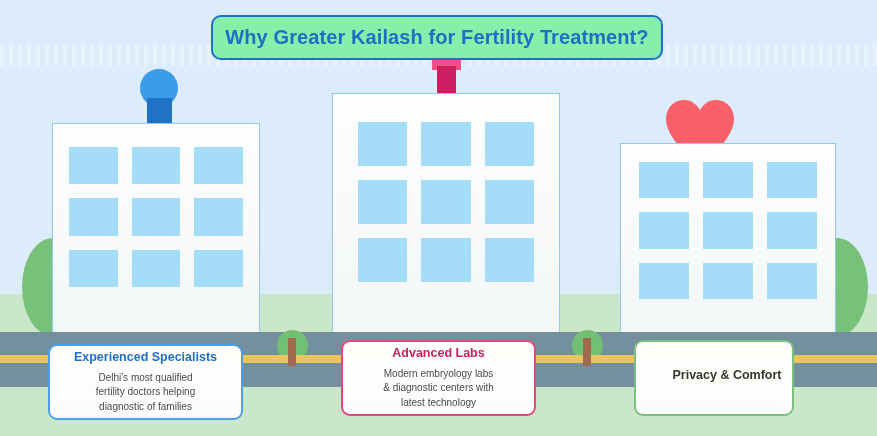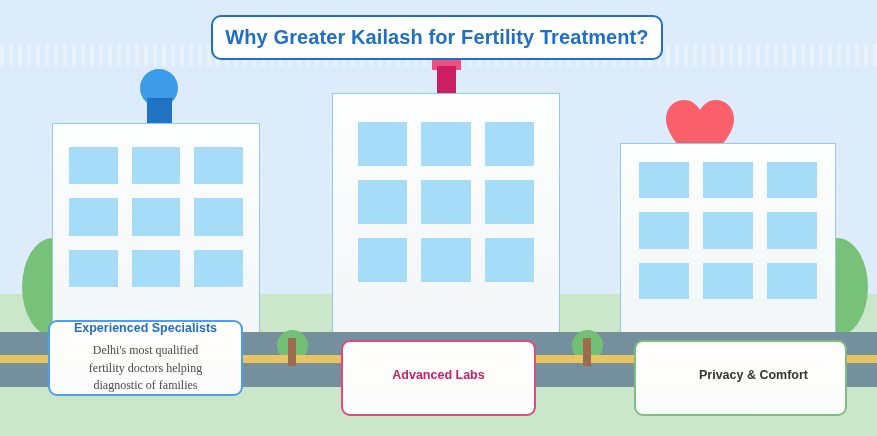--- a/index.html
+++ b/index.html
@@ -120,21 +120,21 @@
   .tree-trunk {
     position: absolute;
     background: #9e6b4e;
   }
 
   
   .title-box {
     position: absolute;
     left: 211px; top: 15px;
     width: 452px; height: 45px;
-    background: #ffffff;
+    background: #86efac;
     border: 2px solid #1f6fc4;
     border-radius: 10px;
     display: flex;
     align-items: center;
     justify-content: center;
   }
   .title-text {
     color: #1f6fc4;
     font-size: 20px;
     font-weight: bold;
@@ -155,24 +155,23 @@
     text-align: center;
     padding: 6px 8px;
   }
   .card-title {
     font-size: 12.5px;
     font-weight: bold;
     margin-bottom: 6px;
     line-height: 1.2;
   }
   .card-body {
-    font-size: 12px;
+    font-size: 10px;
     color: #4a4a4a;
     line-height: 1.45;
-    font-family: Liberation Serif, serif;
   }
   .card-body span { display: block; }
 
   .card--blue   { border-color: #4da0e8; }
   .card--blue   .card-title { color: #1f6fc4; }
   .card--pink   { border-color: #e8467f; }
   .card--pink   .card-title { color: #cc1f62; }
   .card--green  { border-color: #7cc07f; }
   .card--green  .card-title { color: #33372f; }
 </style>
@@ -252,30 +251,35 @@
 
   <div class="tree-trunk" style="left:288px; top:338px; width:8px; height:28px;"></div>
   <div class="tree-trunk" style="left:583px; top:338px; width:8px; height:28px;"></div>
 
   <div class="grass-lower"></div>
 
   <div class="title-box">
     <div class="title-text">Why Greater Kailash for Fertility Treatment?</div>
   </div>
 
-  <div class="card card--blue" style="left:48px; top:320px; width:195px; height:76px;">
+  <div class="card card--blue" style="left:48px; top:344px; width:195px; height:76px;">
     <div class="card-title">Experienced Specialists</div>
     <div class="card-body">
       <span>Delhi's most qualified</span>
       <span>fertility doctors helping</span>
       <span>diagnostic of families</span>
     </div>
   </div>
 
   <div class="card card--pink" style="left:341px; top:340px; width:195px; height:76px;">
     <div class="card-title">Advanced Labs</div>
-  </div>
-
-  <div class="card card--green" style="left:634px; top:340px; width:213px; height:76px;padding-left:34px;">
+    <div class="card-body">
+      <span>Modern embryology labs</span>
+      <span>&amp; diagnostic centers with</span>
+      <span>latest technology</span>
+    </div>
+  </div>
+
+  <div class="card card--green" style="left:634px; top:340px; width:160px; height:76px;padding-left:34px;">
     <div class="card-title">Privacy &amp; Comfort</div>
   </div>
 
 </div>
 
 </body></html>

